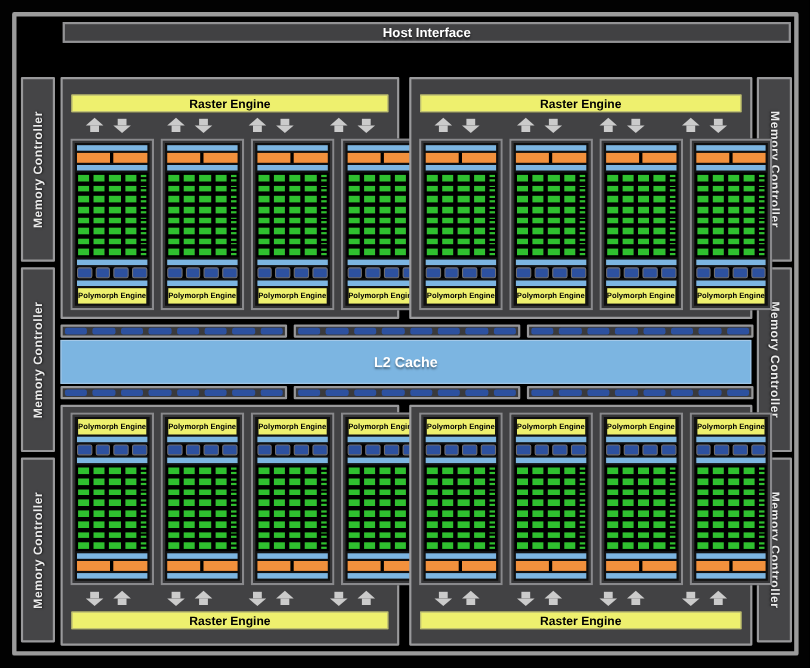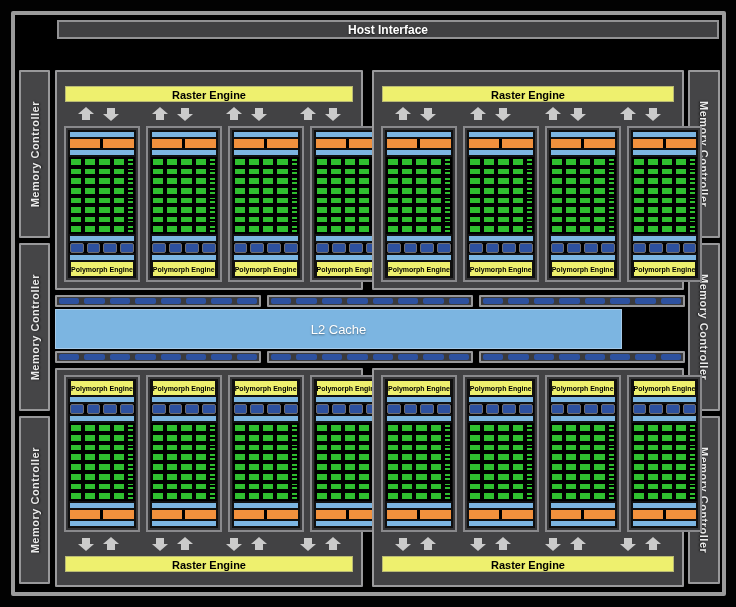--- a/index.html
+++ b/index.html
@@ -71,24 +71,24 @@
     border-radius:2px; box-sizing:border-box; }
   .poly { flex:0 0 14px; background:var(--yellow,#eef06e); margin:0 2px;
     display:flex; align-items:center; justify-content:center;
     color:#000; font-weight:bold; font-size:7px; white-space:nowrap; }
 
   .segrow { position:absolute; left:55px; width:630px; height:12px; display:flex; gap:6px; }
   .segrow-top { top:295px; } .segrow-bottom { top:351px; }
   .seg-group { flex:1; background:#3a3a3c; border:2px solid #98989a; box-sizing:border-box;
     display:flex; gap:5px; padding:1px 2px; border-radius:1px; }
   .seg { flex:1; background:var(--dark-blue,#2d519f); border-radius:2px; }
-  .l2 { position:absolute; left:55px; top:309px; width:567px; height:40px;
+  .l2 { position:absolute; left:55px; top:309px; width:628px; height:40px;
     background:var(--light-blue,#7cb5e1); border:1px solid #a5c9e8; box-sizing:border-box;
     display:flex; align-items:center; justify-content:center;
-    color:#fff; font-weight:normal; font-size:13px; text-shadow:0 1px 2px rgba(0,0,0,.45); }
+    color:#fff; font-weight:bold; font-size:13px; text-shadow:0 1px 2px rgba(0,0,0,.45); }
 </style>
 </head>
 <body>
 
 <div class="stage">
   <div class="frame"></div>
 
   <div class="toplabel host">
     <span>Host Interface</span>
   </div>

